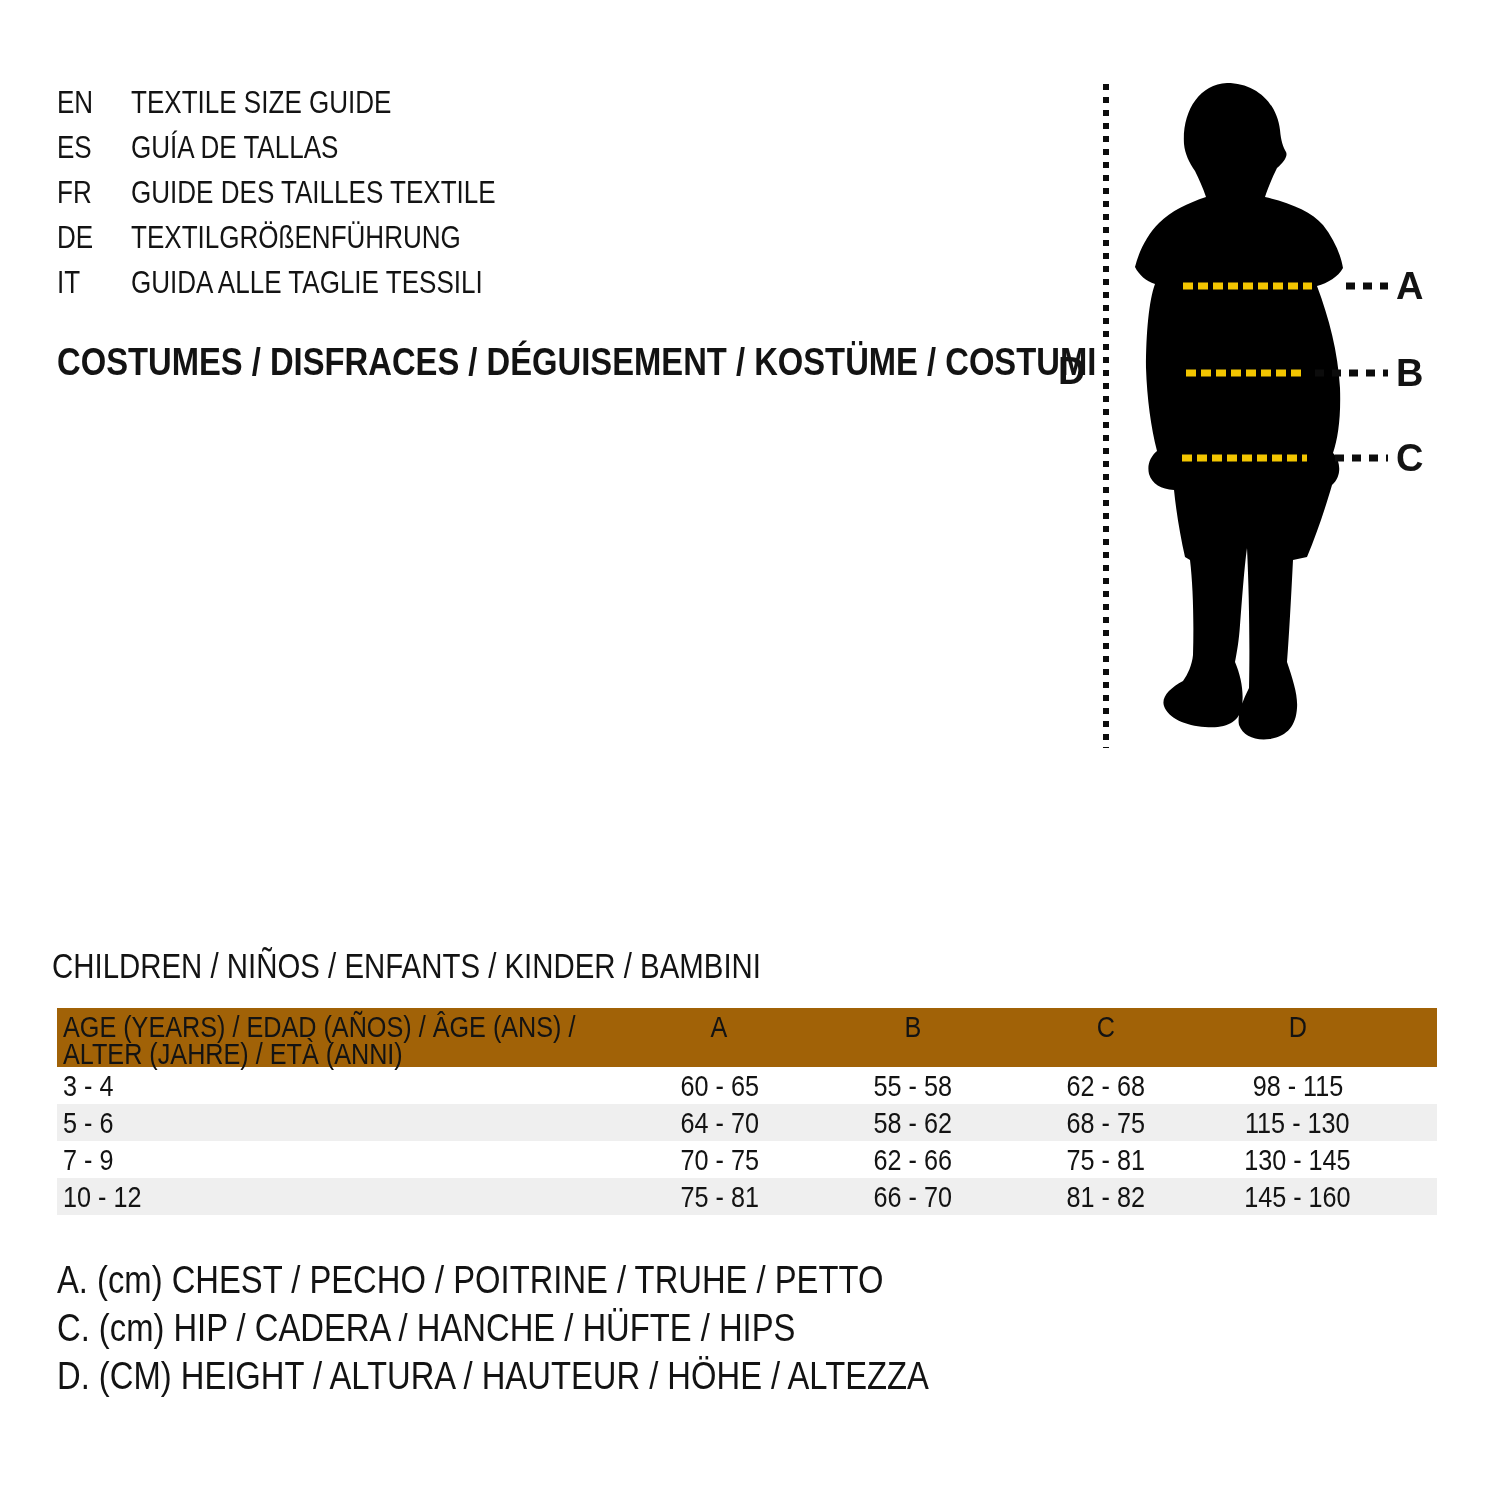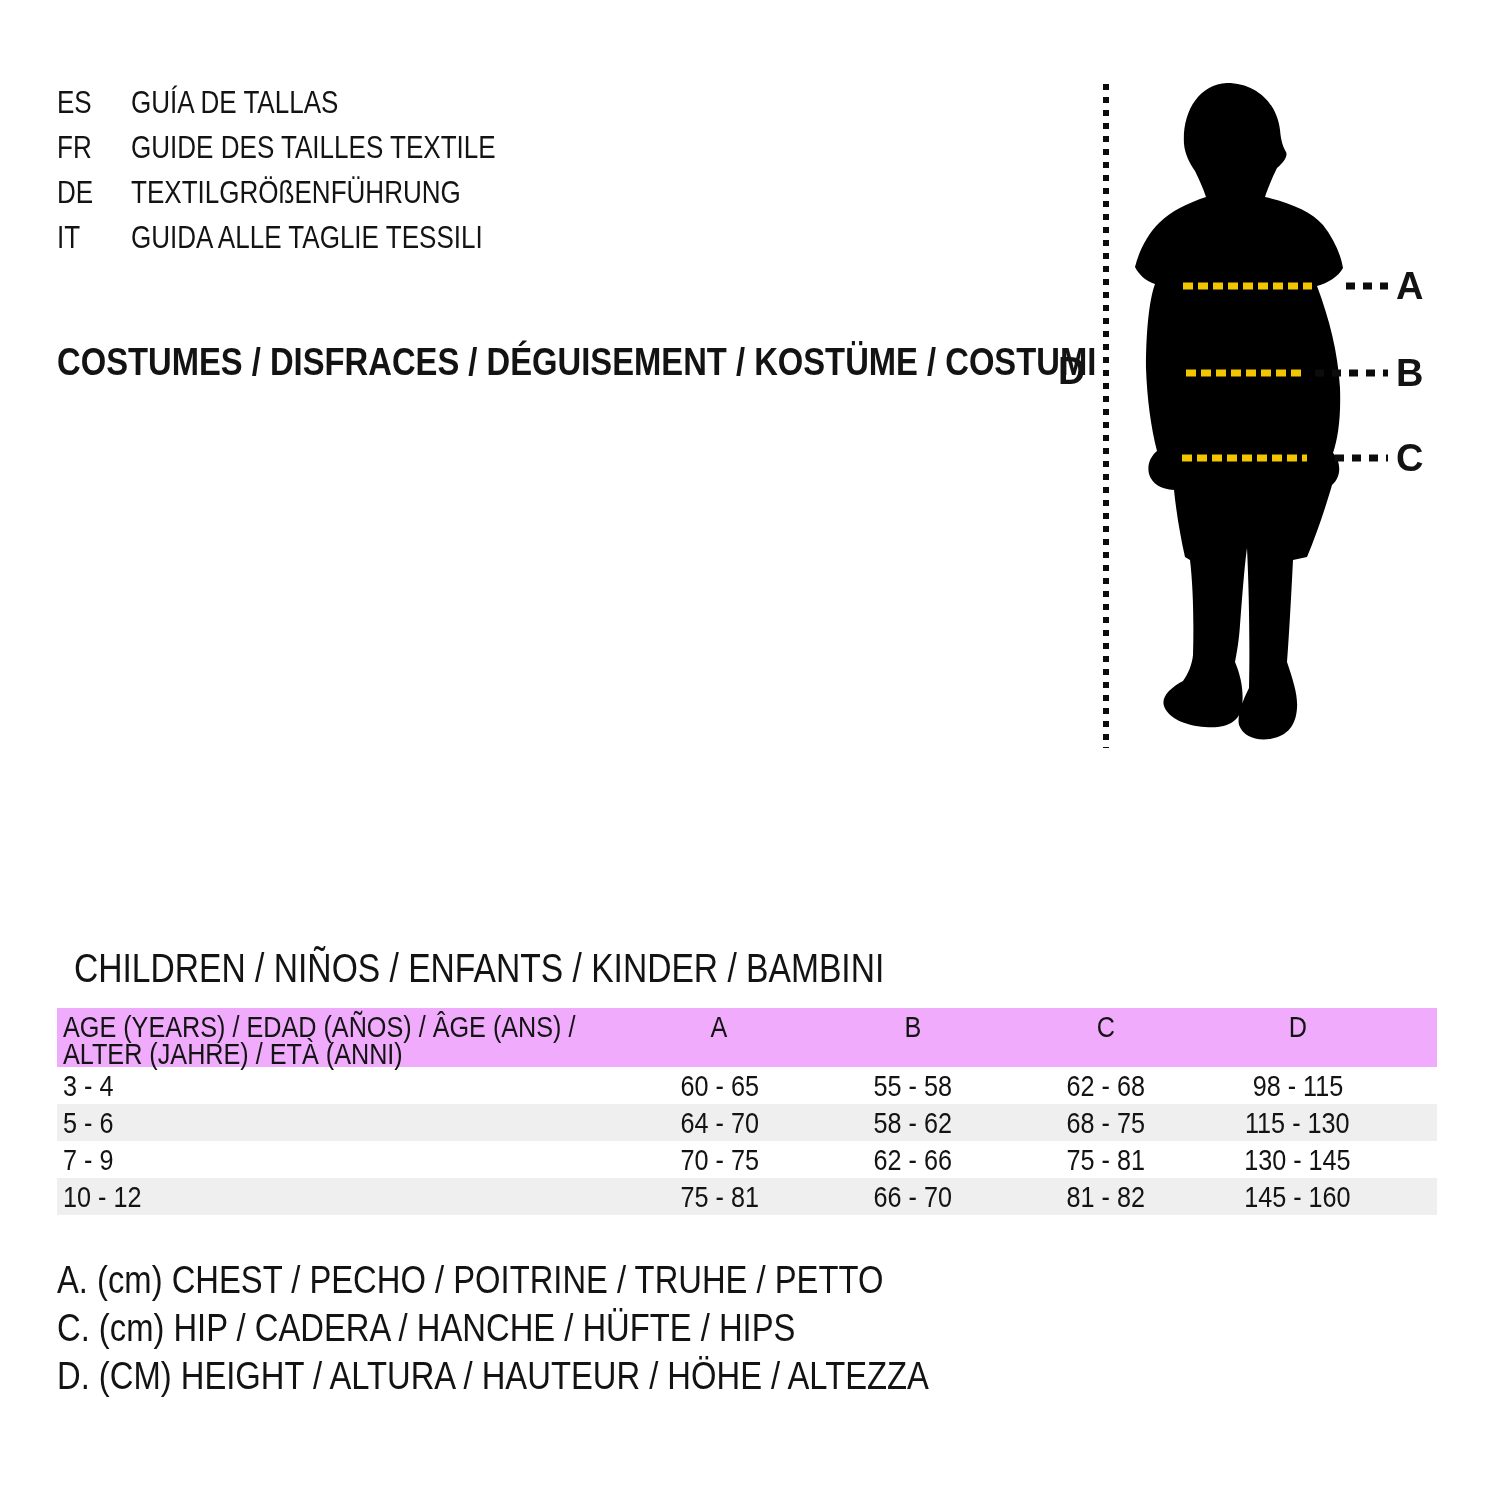--- a/index.html
+++ b/index.html
@@ -19,43 +19,47 @@
   .costumes-title { position:absolute; left:57px; top:340px; font-size:39px; font-weight:bold; }
 
   .figure-wrap { position:absolute; left:0; top:0; }
   .figure-svg  { position:absolute; left:1040px; top:60px; }
   .fig-label   { position:absolute; font-size:38px; font-weight:bold; line-height:38px; }
   .fig-label-a { left:1396px; top:267px; }
   .fig-label-b { left:1396px; top:354px; }
   .fig-label-c { left:1396px; top:439px; }
   .fig-label-d { left:1058px; top:352px; }
 
-  .children-title { position:absolute; left:74px; top:946px; font-size:40px; }
+  .children-title { position:absolute; left:52px; top:946px; font-size:35px; }
 
   .size-table { position:absolute; left:57px; top:1008px; width:1380px;
                 border-collapse:collapse; table-layout:fixed; font-size:30px; }
   .size-table th, .size-table td { font-weight:400; padding:0; }
-  .size-table thead tr { background:#f0abfc; height:55px; }
+  .size-table thead tr { background:#a16207; height:55px; }
   .size-table thead th { vertical-align:top; line-height:27px; padding-top:5px; }
   th.age-th { text-align:left; padding-left:6px; }
   th.col-th { text-align:center; }
   .size-table tbody tr { height:37px; }
   .size-table tbody tr:nth-child(even) { background:#efefef; }
   td.age-td { text-align:left; padding-left:6px;margin-left:36px; }
   td.val-td { text-align:center; }
   th.col-d, td.val-d { padding-right:44px; }
 
   .legend { position:absolute; left:57px; top:1256px; font-size:39px; line-height:48px; }
 </style>
 </head>
 <body>
 
 <div>
 
   <div class="lang-block">
+    <div class="lang-row">
+      <span class="lang-code"><span class="cond">EN</span></span>
+      <span class="cond">TEXTILE SIZE GUIDE</span>
+    </div>
     <div class="lang-row">
       <span class="lang-code"><span class="cond">ES</span></span>
       <span class="cond">GUÍA DE TALLAS</span>
     </div>
     <div class="lang-row">
       <span class="lang-code"><span class="cond">FR</span></span>
       <span class="cond">GUIDE DES TAILLES TEXTILE</span>
     </div>
     <div class="lang-row">
       <span class="lang-code"><span class="cond">DE</span></span>

